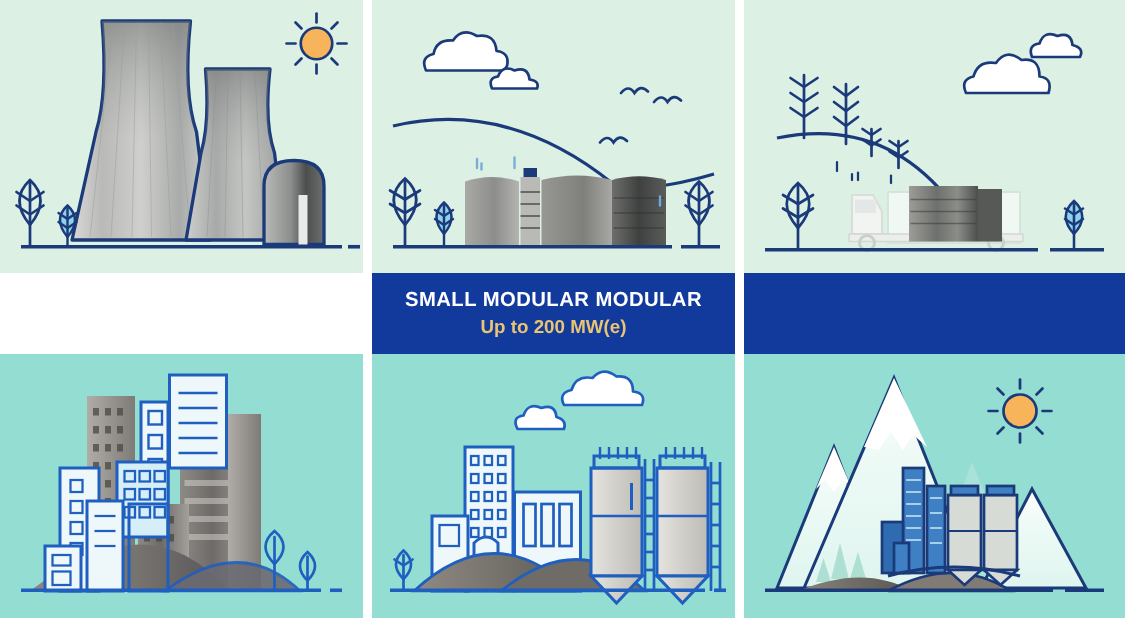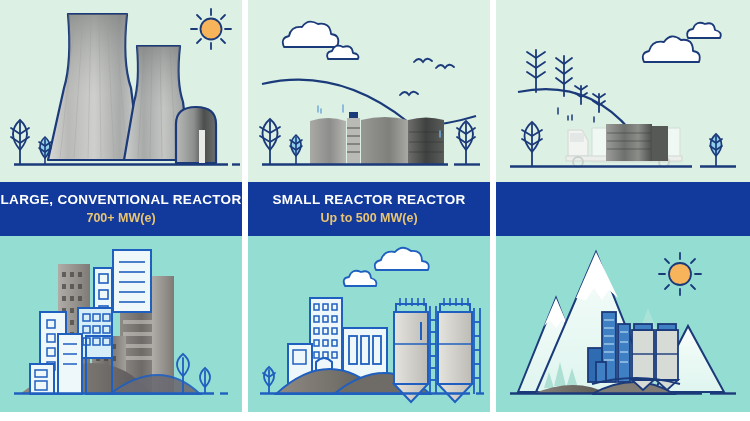--- a/index.html
+++ b/index.html
@@ -112,24 +112,20 @@
           <path d="M45 137 Q35 146 45 158 Q55 146 45 137 Z"></path>
           <line x1="45" y1="139" x2="45" y2="164" stroke="#1b3a7a"></line>
           <path d="M45 146 L39 142 M45 146 L51 142 M45 152 L39 148 M45 152 L51 148" fill="none"></path>
         </g>
 
         <line x1="14" y1="164.5" x2="228" y2="164.5" stroke="#1b3a7a" stroke-width="2.4"></line>
         <line x1="232" y1="164.5" x2="240" y2="164.5" stroke="#1b3a7a" stroke-width="2.4"></line>
       </svg>
     </div>
 
-    <div class="banner">
-      <div class="banner-title">LARGE, CONVENTIONAL REACTOR</div>
-      <div class="banner-sub">700+ MW(e)</div>
-    </div>
 
     <div class="scene-bot">
       <svg class="svgfull" viewBox="0 0 242 176" preserveAspectRatio="none">
         <defs>
           <linearGradient id="bld1" x1="0" y1="0" x2="1" y2="0">
             <stop offset="0%" stop-color="#b0aca7"></stop>
               <stop offset="50%" stop-color="#97938e"></stop>
               <stop offset="100%" stop-color="#7e7a76"></stop>
           </linearGradient>
           <linearGradient id="bld2" x1="0" y1="0" x2="1" y2="0">
@@ -342,22 +338,22 @@
           <line x1="218" y1="123" x2="218" y2="164"></line>
           <path d="M218 134 L209 128 M218 134 L227 128 M218 143 L209 137 M218 143 L227 137"></path>
         </g>
 
         <line x1="14" y1="164.5" x2="200" y2="164.5" stroke="#1b3a7a" stroke-width="2.4"></line>
         <line x1="206" y1="164.5" x2="232" y2="164.5" stroke="#1b3a7a" stroke-width="2.4"></line>
       </svg>
     </div>
 
     <div class="banner">
-      <div class="banner-title">SMALL REACTOR REACTOR</div>
-      <div class="banner-sub">Up to 500 MW(e)</div>
+      <div class="banner-title">SMALL MODULAR MODULAR</div>
+      <div class="banner-sub">Up to 200 MW(e)</div>
     </div>
 
     <div class="scene-bot">
       <svg class="svgfull" viewBox="0 0 242 176" preserveAspectRatio="none">
         <defs>
           <linearGradient id="siloG" x1="0" y1="0" x2="1" y2="0">
             <stop offset="0%" stop-color="#e6e4df"></stop>
               <stop offset="45%" stop-color="#d3d1cb"></stop>
               <stop offset="100%" stop-color="#bdbbb5"></stop>
           </linearGradient>

